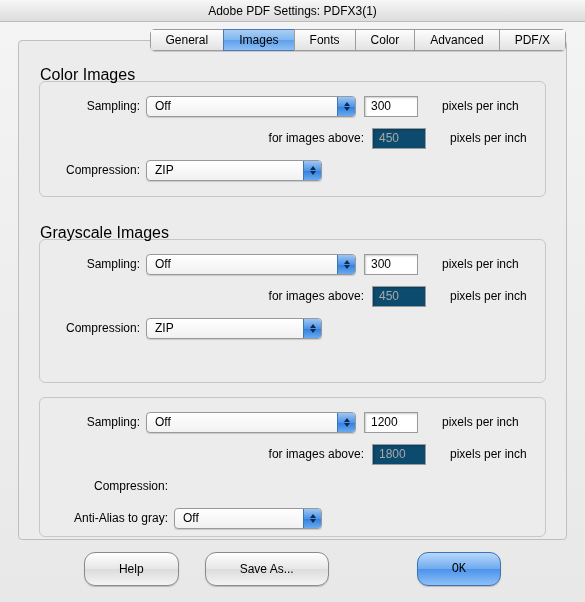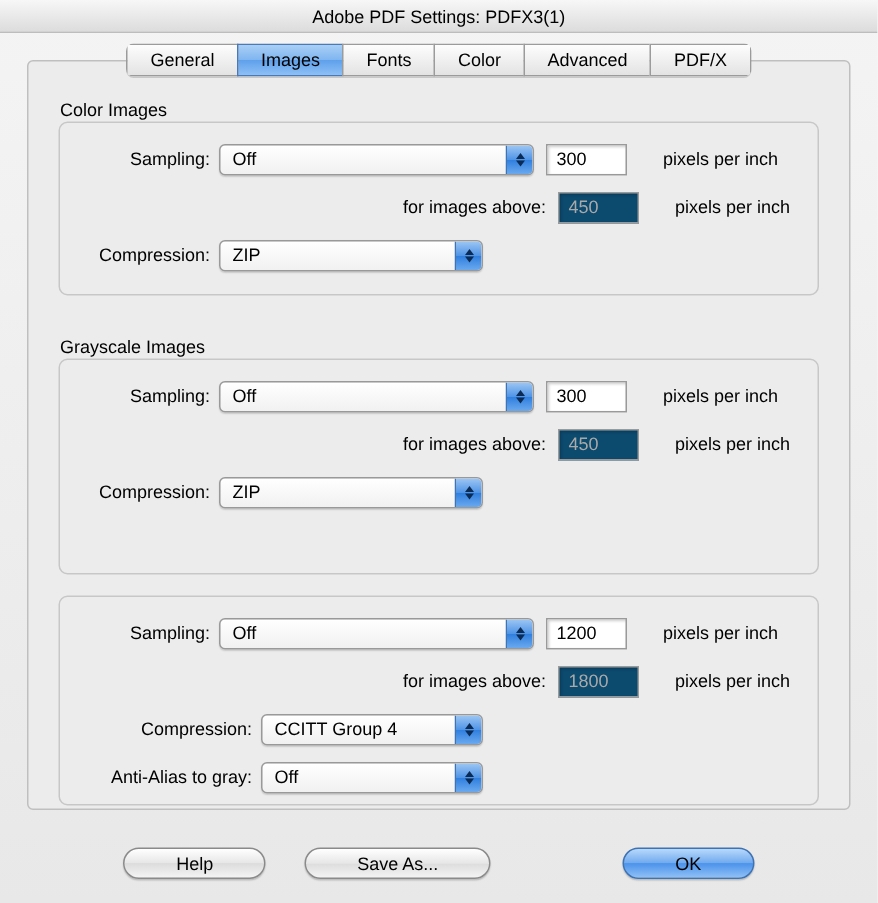--- a/index.html
+++ b/index.html
@@ -30,21 +30,21 @@
     bottom: 62px;
     border: 1px solid #bfbfbf;
     background: #ececec;
     border-radius: 4px;
   }
   .tabs {
     position: absolute;
     top: -12px;
     left: 0;
     right: 0;
-    text-align: center;
+    text-align: right;
   }
   .tabstrip {
     display: inline-flex;
     border-radius: 5px;
     overflow: hidden;
     box-shadow: 0 1px 0 rgba(0,0,0,0.15);
   }
   .tab {
     padding: 3px 15px;
     font-size: 12px;
@@ -65,21 +65,21 @@
     right: 20px;
     border: 1px solid #c7c7c7;
     border-radius: 6px;
     background: #ececec;
     padding: 12px 14px 16px 14px;
   }
   .group-label {
     position: absolute;
     top: -16px;
     left: -4px;
-    font-size: 12px;
+    font-size: 16px;
     padding: 0 4px;
   }
   .row {
     display: flex;
     align-items: center;
     margin-bottom: 8px;
     min-height: 24px;
   }
   .lab {
     text-align: right;
@@ -140,35 +140,36 @@
     left: 0; right: 0;
     bottom: 16px;
     display: flex;
     justify-content: center;
     gap: 26px;
     padding: 0 22px;
   }
   .spacer { flex: 0 0 36px; }
   .aqua-btn {
     min-width: 82px;
-    height: 21px;
+    height: 34px;
     padding: 0 34px;
     border-radius: 11px;
     border: 1px solid #8a8a8a;
     background: linear-gradient(#ffffff, #e6e6e6 50%, #dcdcdc 51%, #f4f4f4);
     box-shadow: 0 1px 1px rgba(0,0,0,0.2);
     font-size: 12px;
     font-family: inherit;
     cursor: default;
     margin-top: 40px;
   }
   .aqua-btn.default {
     background: linear-gradient(#b7d9fb, #6fa9ef 50%, #4b93ec 51%, #8fc0f6);
     border-color: #3e72b1;
     color: #000;
+    font-family: Liberation Mono, monospace;
   }
 </style>
 </head>
 <body>
 
 <div class="titlebar">Adobe PDF Settings: PDFX3(1)</div>
 
 <div class="frame">
 
   <div class="tabs">
@@ -272,27 +273,20 @@
 
     <div class="row">
       <div class="forabove" style="width:310px">for images above:</div>
       <div style="width:8px"></div>
       <input class="txt" disabled="" value="1800" style="">
       <span class="ppi">pixels per inch</span>
     </div>
 
     <div class="row">
       <div class="lab" style="width:120px">Compression:</div>
-      <div class="aqua-select" style="width:148px">
-        <span>CCITT Group 4</span>
-        <span class="endcap">
-            <span class="tri-up"></span>
-            <span class="tri-down"></span>
-          </span>
-      </div>
     </div>
 
     <div class="row">
       <div class="lab" style="width:120px">Anti-Alias to gray:</div>
       <div class="aqua-select" style="width:148px">
         <span>Off</span>
         <span class="endcap">
             <span class="tri-up"></span>
             <span class="tri-down"></span>
           </span>

